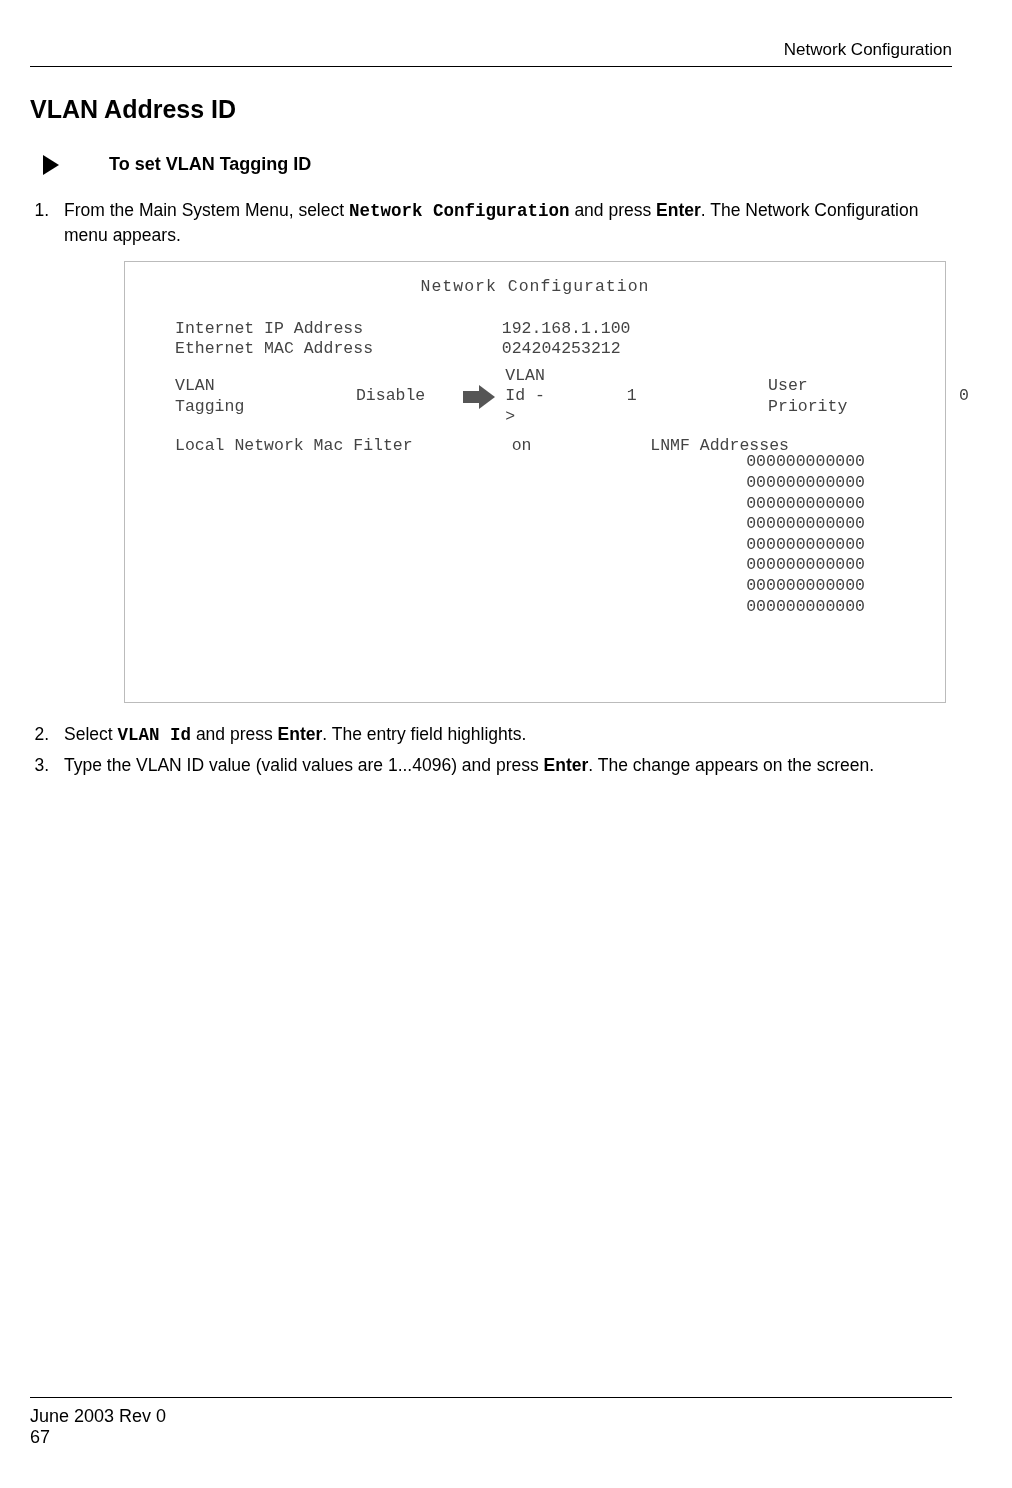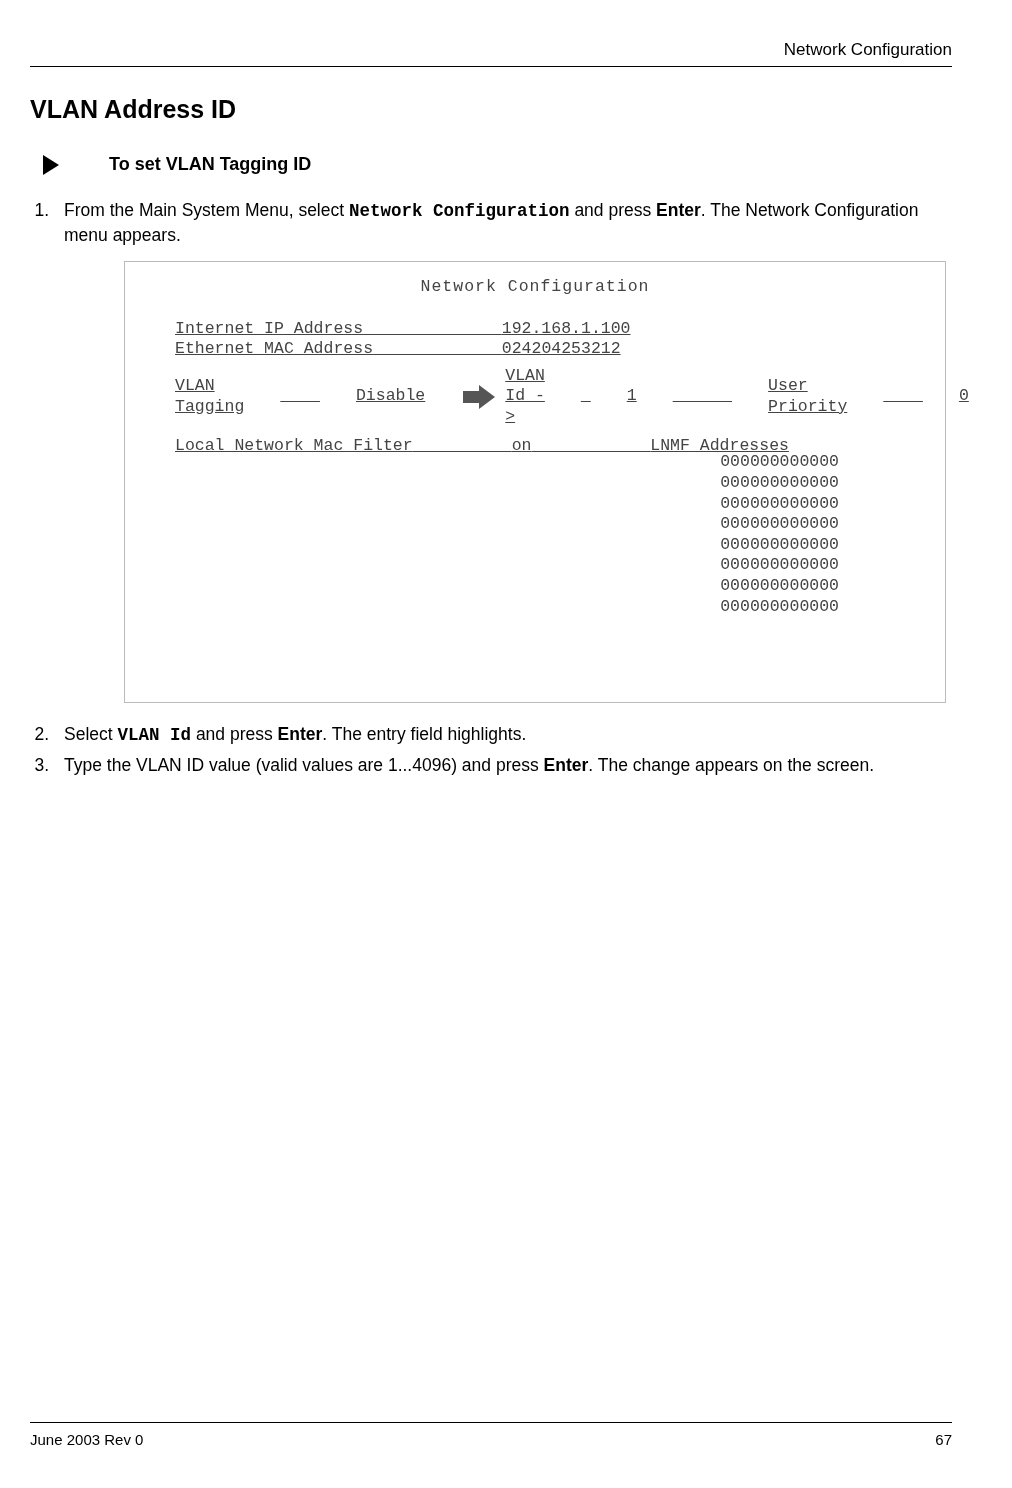--- a/index.html
+++ b/index.html
@@ -78,21 +78,20 @@
     font-size: 16.5px;
     color: #444;
   }
   .screen-title {
     text-align: center;
     padding-top: 14px;
     letter-spacing: 1px;
   }
   .screen-body {
     padding: 20px 10px 10px 50px;
-    text-decoration: underline;
   }
   .row {
     white-space: pre;
     line-height: 1.25;
   }
   .vlan-row {
     display: flex;
     align-items: center;
     line-height: 1.25;
     margin-top: 6px;
@@ -121,42 +120,43 @@
     left: 16px;
     top: -1px;
     width: 0;
     height: 0;
     border-top: 12px solid transparent;
     border-bottom: 12px solid transparent;
     border-left: 16px solid #555;
   }
   .lnmf-block {
     position: absolute;
-    right: 106px;
+    right: 80px;
     top: 190px;
     text-align: right;
     line-height: 1.25;
   }
   .note-block {
     position: absolute;
     left: 50px;
     bottom: 40px;
     white-space: pre;
     line-height: 1.3;
   }
   .footer {
     position: absolute;
     bottom: 40px;
     left: 30px;
     right: 60px;
     border-top: 1.5px solid #000;
     padding-top: 8px;
     display: flex;
-    justify-content: space-between;
-    font-size: 15px;
+    justify-content: center;
+    font-size: 18px;
+    flex-direction: column;
   }
 </style>
 </head>
 <body>
 
 <div class="page">
   <div class="header-right">Network Configuration</div>
 
   <h2 class="section-title">VLAN Address ID</h2>
 

